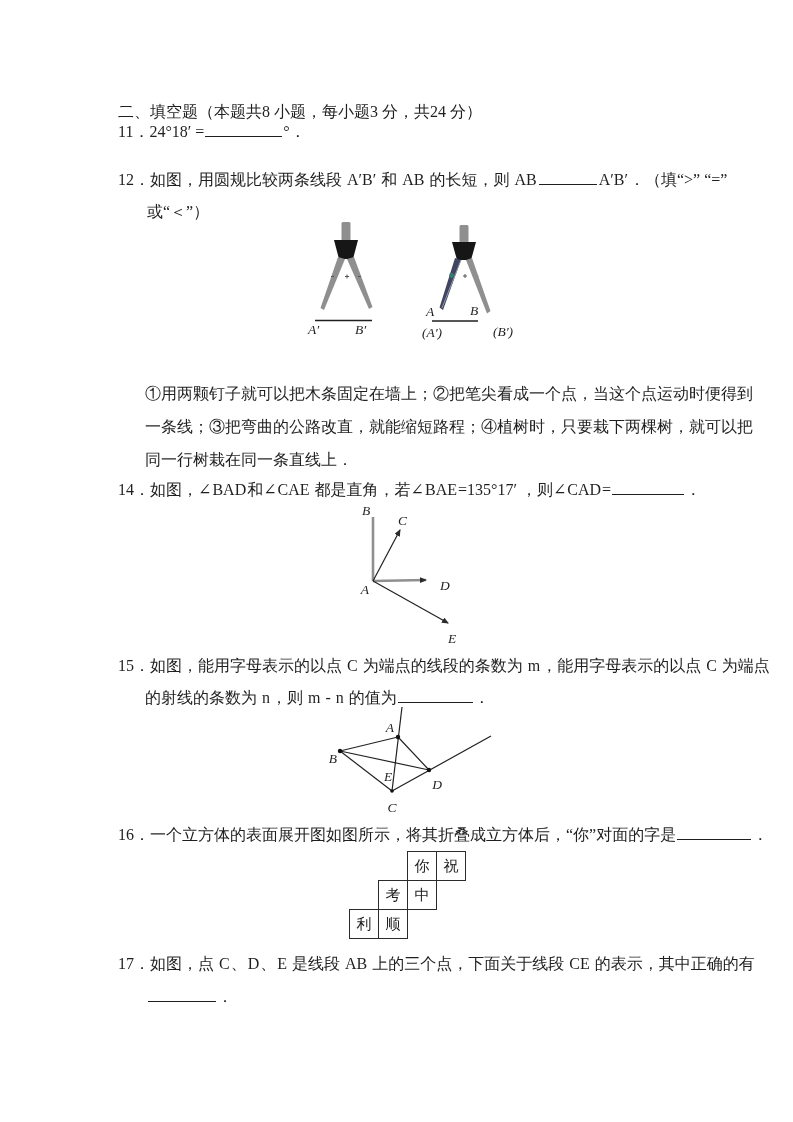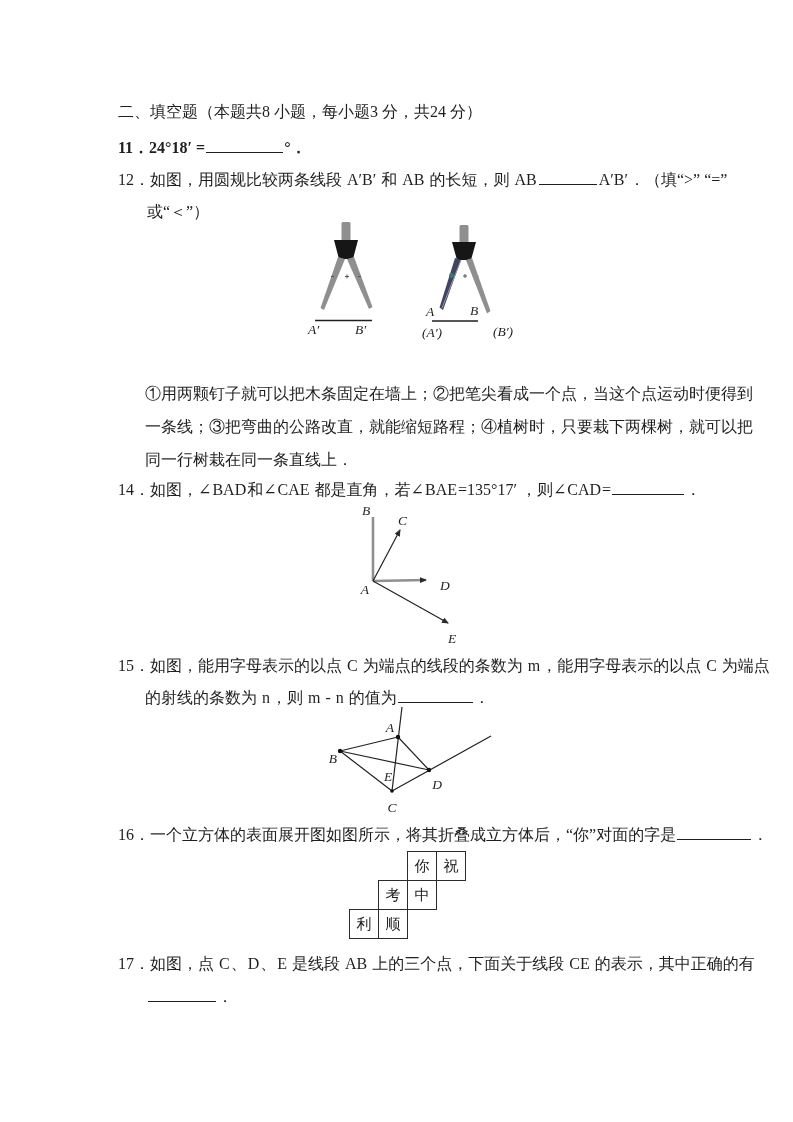--- a/index.html
+++ b/index.html
@@ -25,21 +25,21 @@
     font-size:15px;background:#fff;
   }
 </style>
 </head>
 <body>
 
 <div class="page">
 
   <div class="line" style="left:118px;top:104px;">二、填空题（本题共8 小题，每小题3 分，共24 分）</div>
 
-  <div class="line" style="left:118px;top:139px;font-weight:bold;"><span>11．24°18′ =</span><span class="blank" style="width: 77px;"></span><span>°．</span></div>
+  <div class="line" style="left:118px;top:123px;"><span>11．24°18′ =</span><span class="blank" style="width: 77px;"></span><span>°．</span></div>
 
   <div class="line" style="left:118px;top:171px;"><span>12．如图，用圆规比较两条线段 </span><span class="mi">A′B′</span><span> 和 </span><span class="mi">AB</span><span> 的长短，则 </span><span class="mi">AB</span><span class="blank" style="width: 58px;"></span><span class="mi">A′B′</span><span>．（填“&gt;” “=”</span></div>
   <div class="line" style="left:147px;top:204px;"><span>或“＜”）</span></div>
 
   <svg style="left:298px;top:218px;" width="215" height="125" viewBox="298 218 215 125">
 
     <g>
       <rect x="341.5" y="222" width="9" height="20" rx="1.5" fill="#8f8f8f"></rect>
       <path d="M334,240 L358,240 L353,259 L339,259 Z" fill="#161616"></path>
       <polygon points="338,257 345,259 324,310 320.5,308" fill="#8f8f8f"></polygon>

